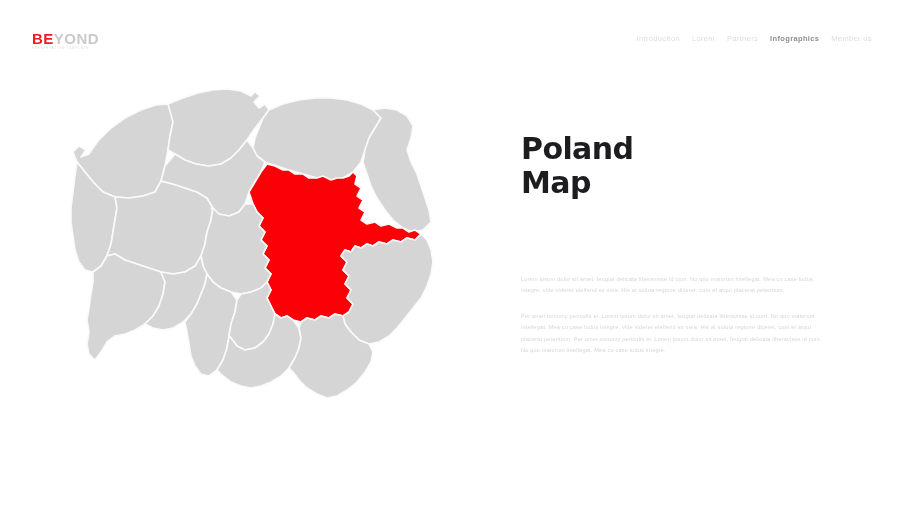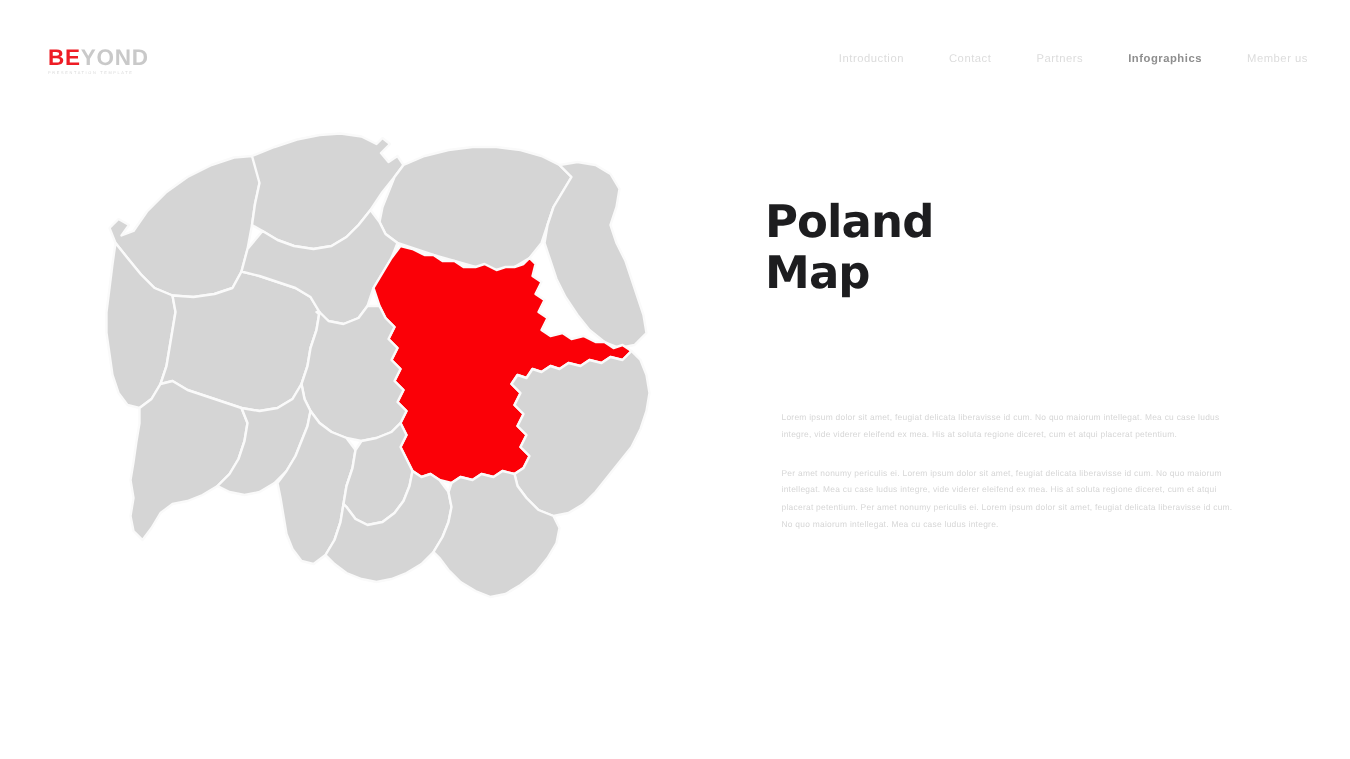--- a/index.html
+++ b/index.html
@@ -59,21 +59,21 @@
     white-space: nowrap;
     text-transform: uppercase;
   }
 
   .nav {
     position: absolute;
     right: 28px;
     top: 34px;
     display: flex;
     align-items: center;
-    gap: 30px;
+    gap: 12px;
   }
   .nav-item {
     font-size: 7.5px;
     color: #dcdcdc;
     letter-spacing: 0.35px;
     white-space: nowrap;
     cursor: pointer;
   }
   .nav-item.active {
     color: #8e8e8e;
@@ -100,21 +100,21 @@
     stroke-linejoin: round;
   }
   .region.highlight {
     fill: #fb0007;
     stroke: #fafafa;
   }
 
   
   .content {
     position: absolute;
-    left: 510px;
+    left: 521px;
     top: 132px;
     width: 310px;
   }
   .title {
     font-family: "DejaVu Sans", sans-serif;
     font-size: 30px;
     font-weight: bold;
     color: #1d1d1f;
     line-height: 1.12;
     letter-spacing: -0.6px;
@@ -144,21 +144,21 @@
 
   <div class="header">
 
     <div class="logo">
       <div class="logo-word"><span class="logo-be">BE</span><span class="logo-yond">YOND</span></div>
       <div class="logo-tagline">PRESENTATION TEMPLATE</div>
     </div>
 
     <nav class="nav">
       <span class="nav-item">Introduction</span>
-      <span class="nav-item">Contact</span>
+      <span class="nav-item">Lorem</span>
       <span class="nav-item">Partners</span>
       <span class="nav-item active">Infographics</span>
       <span class="nav-item">Member us</span>
     </nav>
 
   </div>
 
   <div class="map-panel">
     <svg class="map-svg" viewBox="0 0 420 360" xmlns="http://www.w3.org/2000/svg">
 

